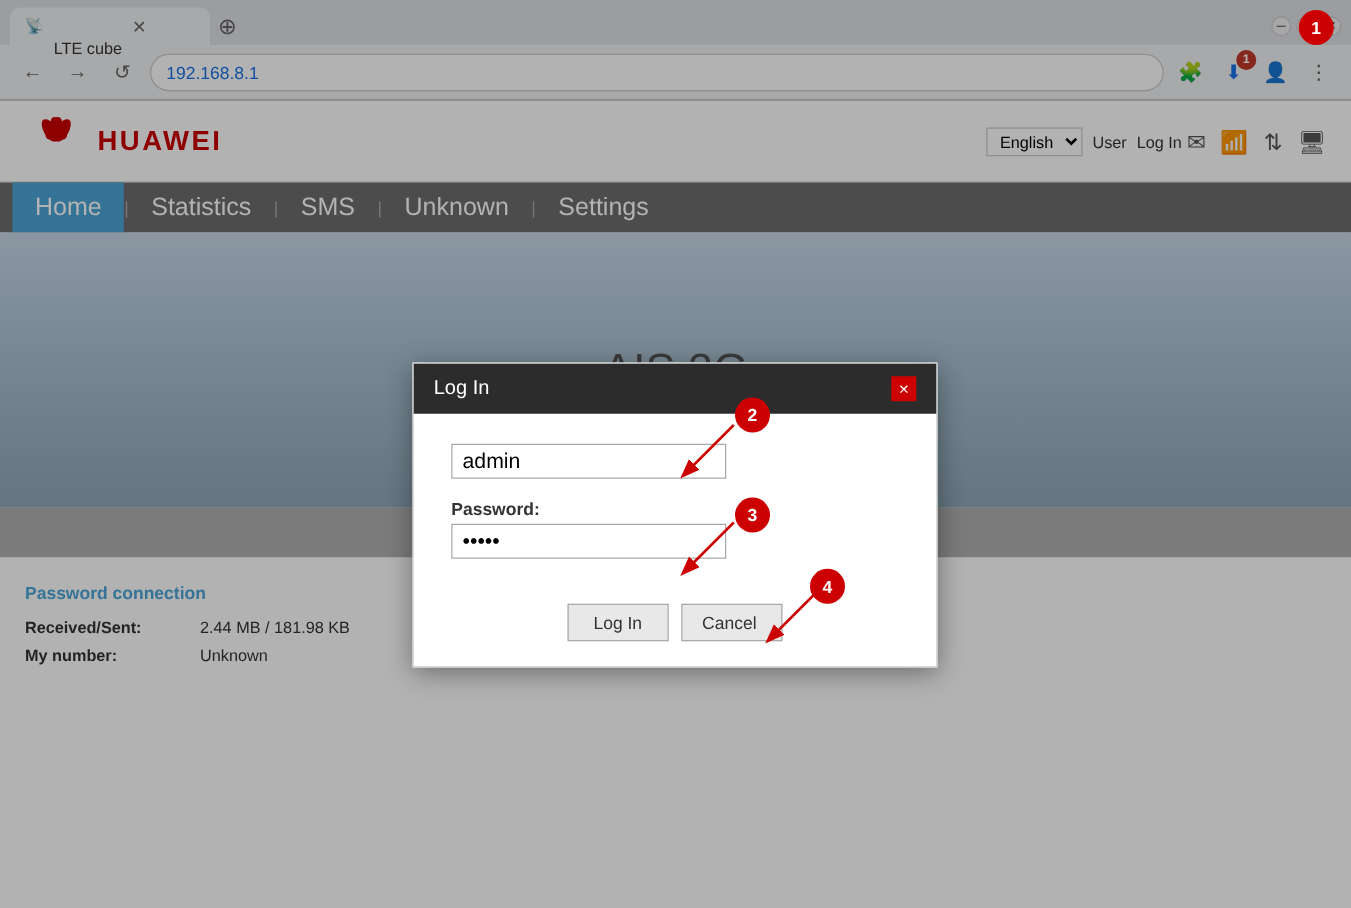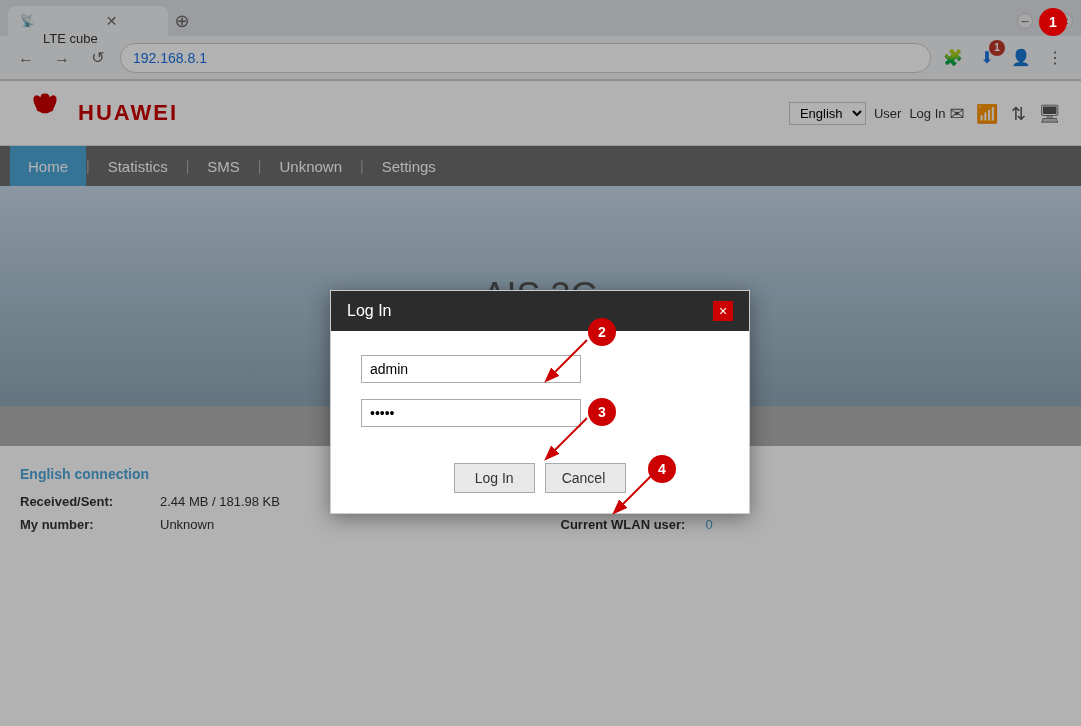--- a/index.html
+++ b/index.html
@@ -31,21 +31,21 @@
     .logo-text { font-size: 22px; font-weight: bold; color: #cc0000; letter-spacing: 2px; }
     .header-right { display: flex; flex-direction: row; align-items: flex-end; gap: 4px; }
     .header-top-right { display: flex; align-items: center; gap: 8px; font-size: 13px; }
     .lang-select { border: 1px solid #ccc; padding: 2px 6px; font-size: 13px; background: #fff; }
     .header-link { color: #333; text-decoration: none; font-size: 13px; cursor: pointer; }
     .header-icons { display: flex; gap: 12px; align-items: center; }
     .header-icon { font-size: 18px; color: #555; cursor: pointer; }
 
     
     .nav-bar { display: flex; align-items: center; background: #6d6d6d; height: 40px; padding: 0 10px; }
-    .nav-item { padding: 10px 18px; color: #fff; font-size: 15px; cursor: pointer; height: 40px; display: flex; align-items: center; }
+    .nav-item { padding: 10px 18px; color: #fff; font-size: 20px; cursor: pointer; height: 40px; display: flex; align-items: center; }
     .nav-item.active { background: #4da6d9; color: #fff; }
     .nav-divider { color: #aaa; font-size: 14px; }
 
     
     .hero { background: linear-gradient(180deg, #c8d8e8 0%, #a8c0d0 50%, #90a8b8 100%); height: 220px; display: flex; align-items: center; justify-content: center; position: relative; }
     .hero-title { font-size: 36px; color: #555; font-weight: normal; }
     .signal-bars { position: absolute; bottom: 30px; left: 50%; transform: translateX(-50%); display: flex; gap: 4px; align-items: flex-end; opacity: 0.4; }
     .bar { width: 20px; background: #666; }
 
     
@@ -62,21 +62,21 @@
     .overlay { position: absolute; top: 0; left: 0; width: 100%; height: 100%; background: rgba(0,0,0,0.3); z-index: 100; }
 
     
     .dialog { position: absolute; top: 290px; left: 330px; width: 420px; background: #fff; border: 1px solid #ccc; box-shadow: 0 4px 20px rgba(0,0,0,0.4); z-index: 200; }
     .dialog-header { background: #2c2c2c; color: #fff; padding: 10px 16px; display: flex; align-items: center; justify-content: space-between; }
     .dialog-title { font-size: 16px; }
     .dialog-close { color: #cc0000; font-size: 18px; cursor: pointer; background: #cc0000; color: #fff; width: 20px; height: 20px; display: flex; align-items: center; justify-content: center; font-size: 14px; }
     .dialog-body { padding: 24px 30px 20px; }
     .form-group { margin-bottom: 16px; }
     .form-label { font-size: 14px; font-weight: bold; color: #333; margin-bottom: 4px; display: block; }
-    .form-input { width: 220px; height: 28px; border: 1px solid #aaa; padding: 0 8px; font-size: 14px; }
+    .form-input { width: 220px; height: 28px; border: 1px solid #aaa; padding: 0 8px; font-size: 17px; }
     .dialog-footer { display: flex; gap: 10px; justify-content: center; padding-bottom: 20px; }
     .btn { padding: 6px 20px; font-size: 14px; cursor: pointer; border: 1px solid #aaa; }
     .btn-primary { background: #e8e8e8; color: #333; }
     .btn-secondary { background: #e8e8e8; color: #333; padding-left: 16px; }
 
     
     .step-circle { position: absolute; width: 28px; height: 28px; background: #cc0000; border-radius: 50%; color: #fff; font-weight: bold; font-size: 14px; display: flex; align-items: center; justify-content: center; z-index: 300; }
   </style>
 </head>
 <body>
@@ -165,21 +165,21 @@
       <div class="bar" style="height:35px;"></div>
       <div class="bar" style="height:50px;"></div>
       <div class="bar" style="height:65px;"></div>
       <div class="bar" style="height:80px;"></div>
     </div>
   </div>
 
   <div class="bottom-bar"></div>
 
   <div class="content-area">
-    <div class="section-title">English connection</div>
+    <div class="section-title">Password connection</div>
     <div class="info-grid">
       <div>
         <div class="info-row">
           <span class="info-label">Received/Sent:</span>
           <span class="info-value">2.44 MB / 181.98 KB</span>
         </div>
         <div class="info-row">
           <span class="info-label">My number:</span>
           <span class="info-value">Unknown</span>
         </div>
@@ -203,20 +203,21 @@
 <div class="dialog">
   <div class="dialog-header">
     <span class="dialog-title">Log In</span>
     <div class="dialog-close">×</div>
   </div>
   <div class="dialog-body">
     <div class="form-group">
       <input class="form-input" type="text" value="admin" style="">
     </div>
     <div class="form-group">
+      <label class="form-label">Password:</label>
       <input class="form-input" type="password" value="admin" style="">
     </div>
   </div>
   <div class="dialog-footer">
     <button class="btn btn-primary">Log In</button>
     <button class="btn btn-secondary">Cancel</button>
   </div>
 </div>
 
 <div class="step-circle" style="top: 8px; right: 14px;">1</div>

